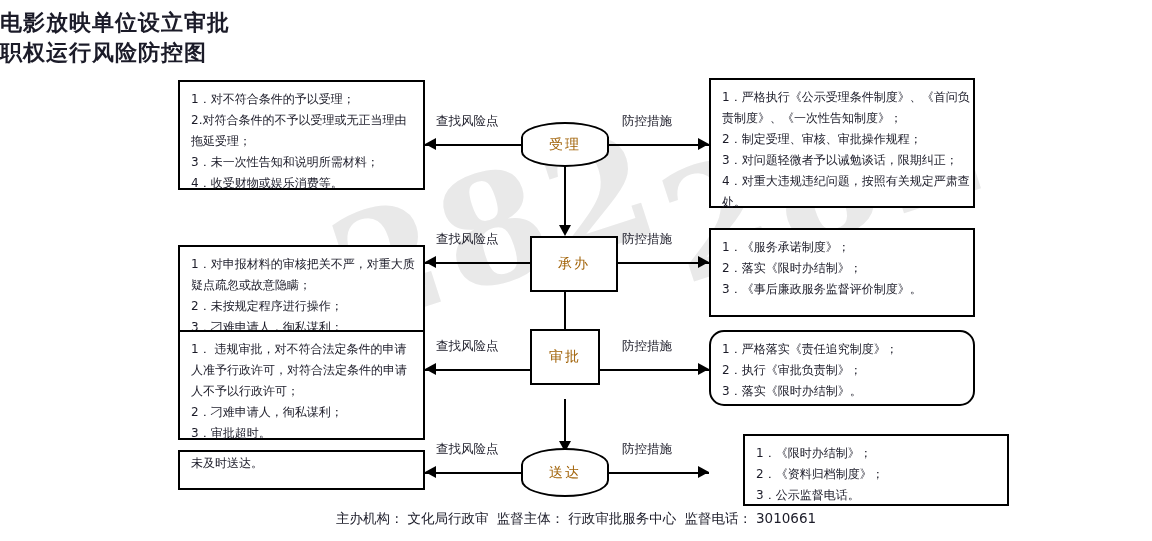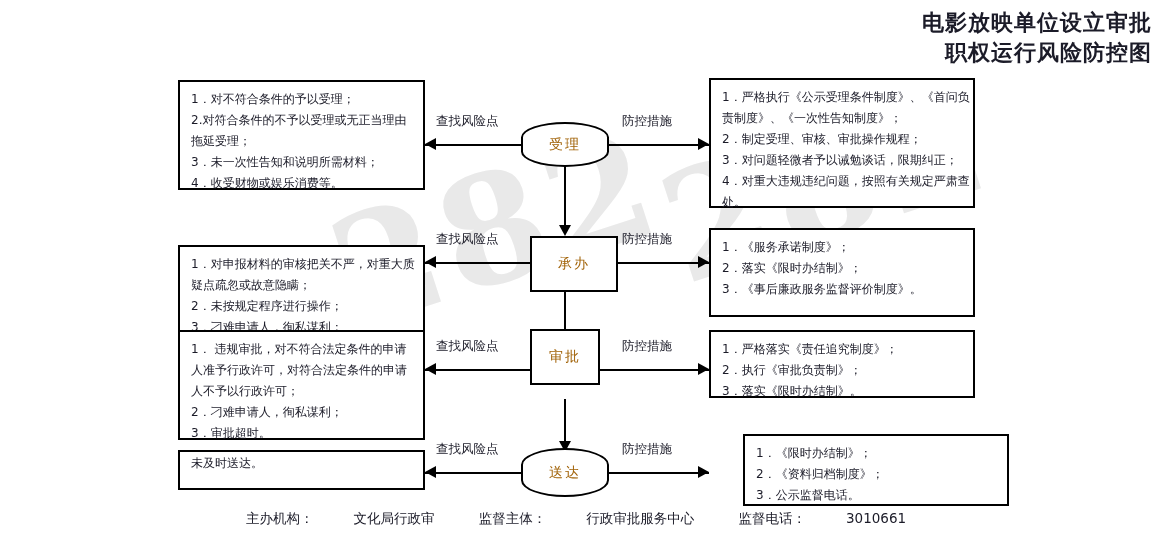--- a/index.html
+++ b/index.html
@@ -31,21 +31,21 @@
     z-index: 0;
   }
   .wm-a { left: 330px; top: 140px; transform: rotate(-18deg); }
   .wm-b { left: 660px; top: 95px;  transform: rotate(-18deg); }
 
   
   .title {
     position: absolute;
     left: 0; top: 8px;
     width: 1152px;
-    text-align: right;
+    text-align: left;
     z-index: 5;
   }
   .title-line {
     font-size: 22px;
     font-weight: bold;
     color: #1b1b28;
     line-height: 30px;
     letter-spacing: 1px;
   }
 
@@ -134,21 +134,21 @@
   
   .footer {
     position: absolute;
     left: 0; top: 510px;
     width: 1152px;
     text-align: center;
     font-size: 13.5px;
     color: #1b1b28;
     z-index: 5;
   }
-  .footer span { margin: 0 20px; }
+  .footer span { margin: 0 2px; }
 </style>
 </head>
 <body>
 
 <div id="canvas">
 
   <div class="watermark wm-a">282</div>
   <div class="watermark wm-b">282</div>
 
   <div class="title">
@@ -230,21 +230,21 @@
       <div class="box-line">人不予以行政许可；</div>
       <div class="box-line">2．刁难申请人，徇私谋利；</div>
       <div class="box-line">3．审批超时。</div>
     </div>
   </div>
 
   <div class="node" style="left:530px; top:329px; width:70px; height:56px;">
     <span class="node-label">审批</span>
   </div>
 
-  <div class="box" style="left:709px; top:330px; width:266px; height:68px;">
+  <div class="box" style="left:709px; top:330px; width:266px; height:76px;border-radius:15px;">
     <div class="box-inner">
       <div class="box-line">1．严格落实《责任追究制度》；</div>
       <div class="box-line">2．执行《审批负责制》；</div>
       <div class="box-line">3．落实《限时办结制》。</div>
     </div>
   </div>
 
   <div class="hline" style="left:425px; top:369px; width:105px;"></div>
   <div class="arrow arrow-left" style="left:425px; top:363px;"></div>
   <div class="hline" style="left:600px; top:369px; width:109px;"></div>

